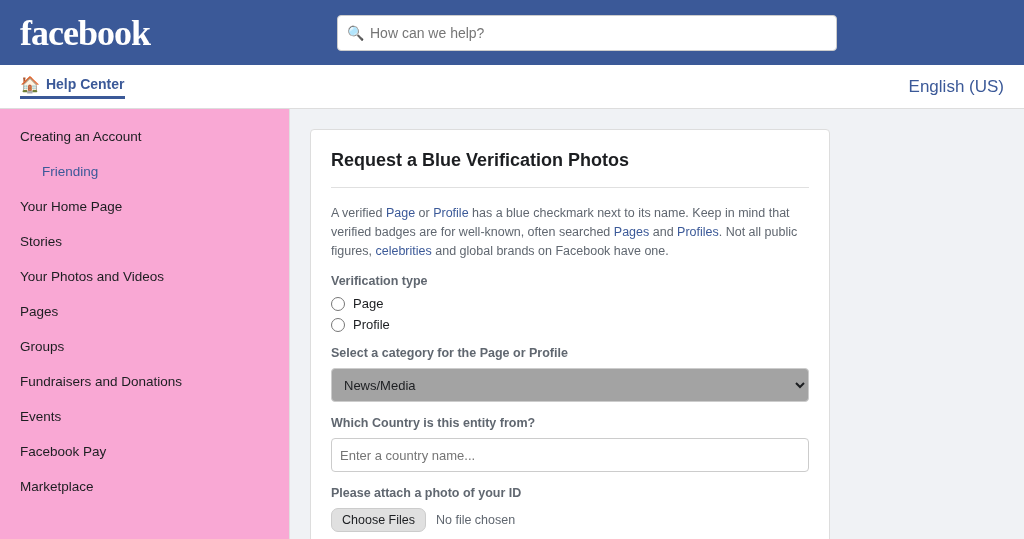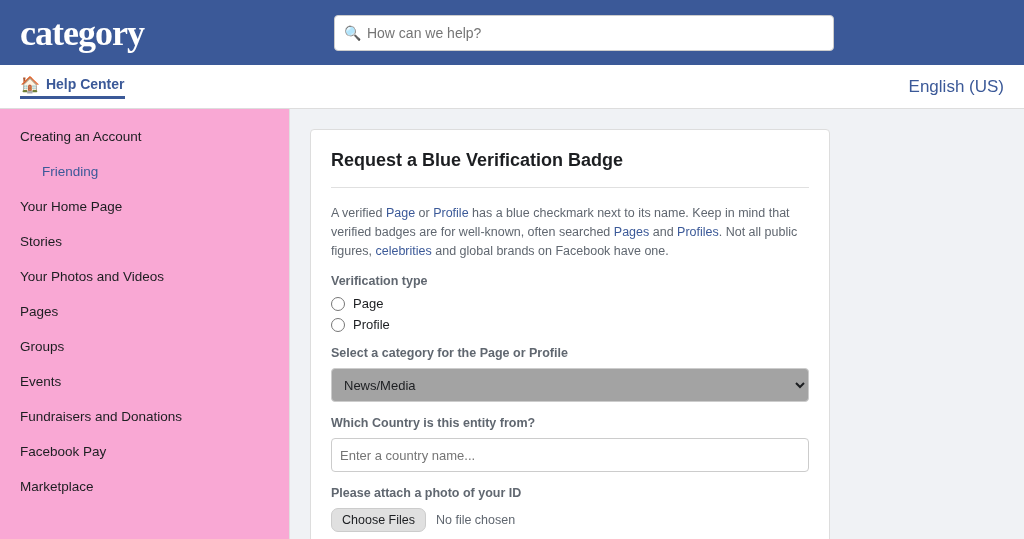--- a/index.html
+++ b/index.html
@@ -208,21 +208,21 @@
     }
     #no-file-text {
       font-size: 12.5px;
       color: #606770;
     }
   </style>
 </head>
 <body>
 
 <div id="header">
-  <div id="header-logo">category</div>
+  <div id="header-logo">facebook</div>
   <div id="search-bar-wrapper">
     <div id="search-wrapper-inner">
       <span id="search-icon-svg">🔍</span>
       <input id="search-bar" type="text" placeholder="How can we help?" style="">
     </div>
   </div>
 </div>
 
 <div id="nav-bar">
   <a id="help-center-link" href="#">
@@ -235,30 +235,30 @@
 <div id="main-container">
 
   <div id="sidebar">
     <div class="sidebar-item">Creating an Account</div>
     <div class="sidebar-item link">Friending</div>
     <div class="sidebar-item">Your Home Page</div>
     <div class="sidebar-item">Stories</div>
     <div class="sidebar-item">Your Photos and Videos</div>
     <div class="sidebar-item">Pages</div>
     <div class="sidebar-item">Groups</div>
+    <div class="sidebar-item">Fundraisers and Donations</div>
     <div class="sidebar-item">Events</div>
-    <div class="sidebar-item">Fundraisers and Donations</div>
     <div class="sidebar-item">Facebook Pay</div>
     <div class="sidebar-item">Marketplace</div>
 
   </div>
 
   <div id="content-area">
     <div id="verification-card">
-      <div id="card-title">Request a Blue Verification Badge</div>
+      <div id="card-title">Request a Blue Verification Photos</div>
       <hr id="card-divider">
       <div id="info-text">
         A verified <a>Page</a> or <a>Profile</a> has a blue checkmark next to its name. Keep in mind that verified badges are for well-known, often searched <a>Pages</a> and <a>Profiles</a>. Not all public figures, <a>celebrities</a> and global brands on Facebook have one.
       </div>
 
       <div class="section-label">Verification type</div>
       <div class="radio-group">
         <label class="radio-option">
           <input type="radio" name="verif_type" style="">
           <span>Page</span>

